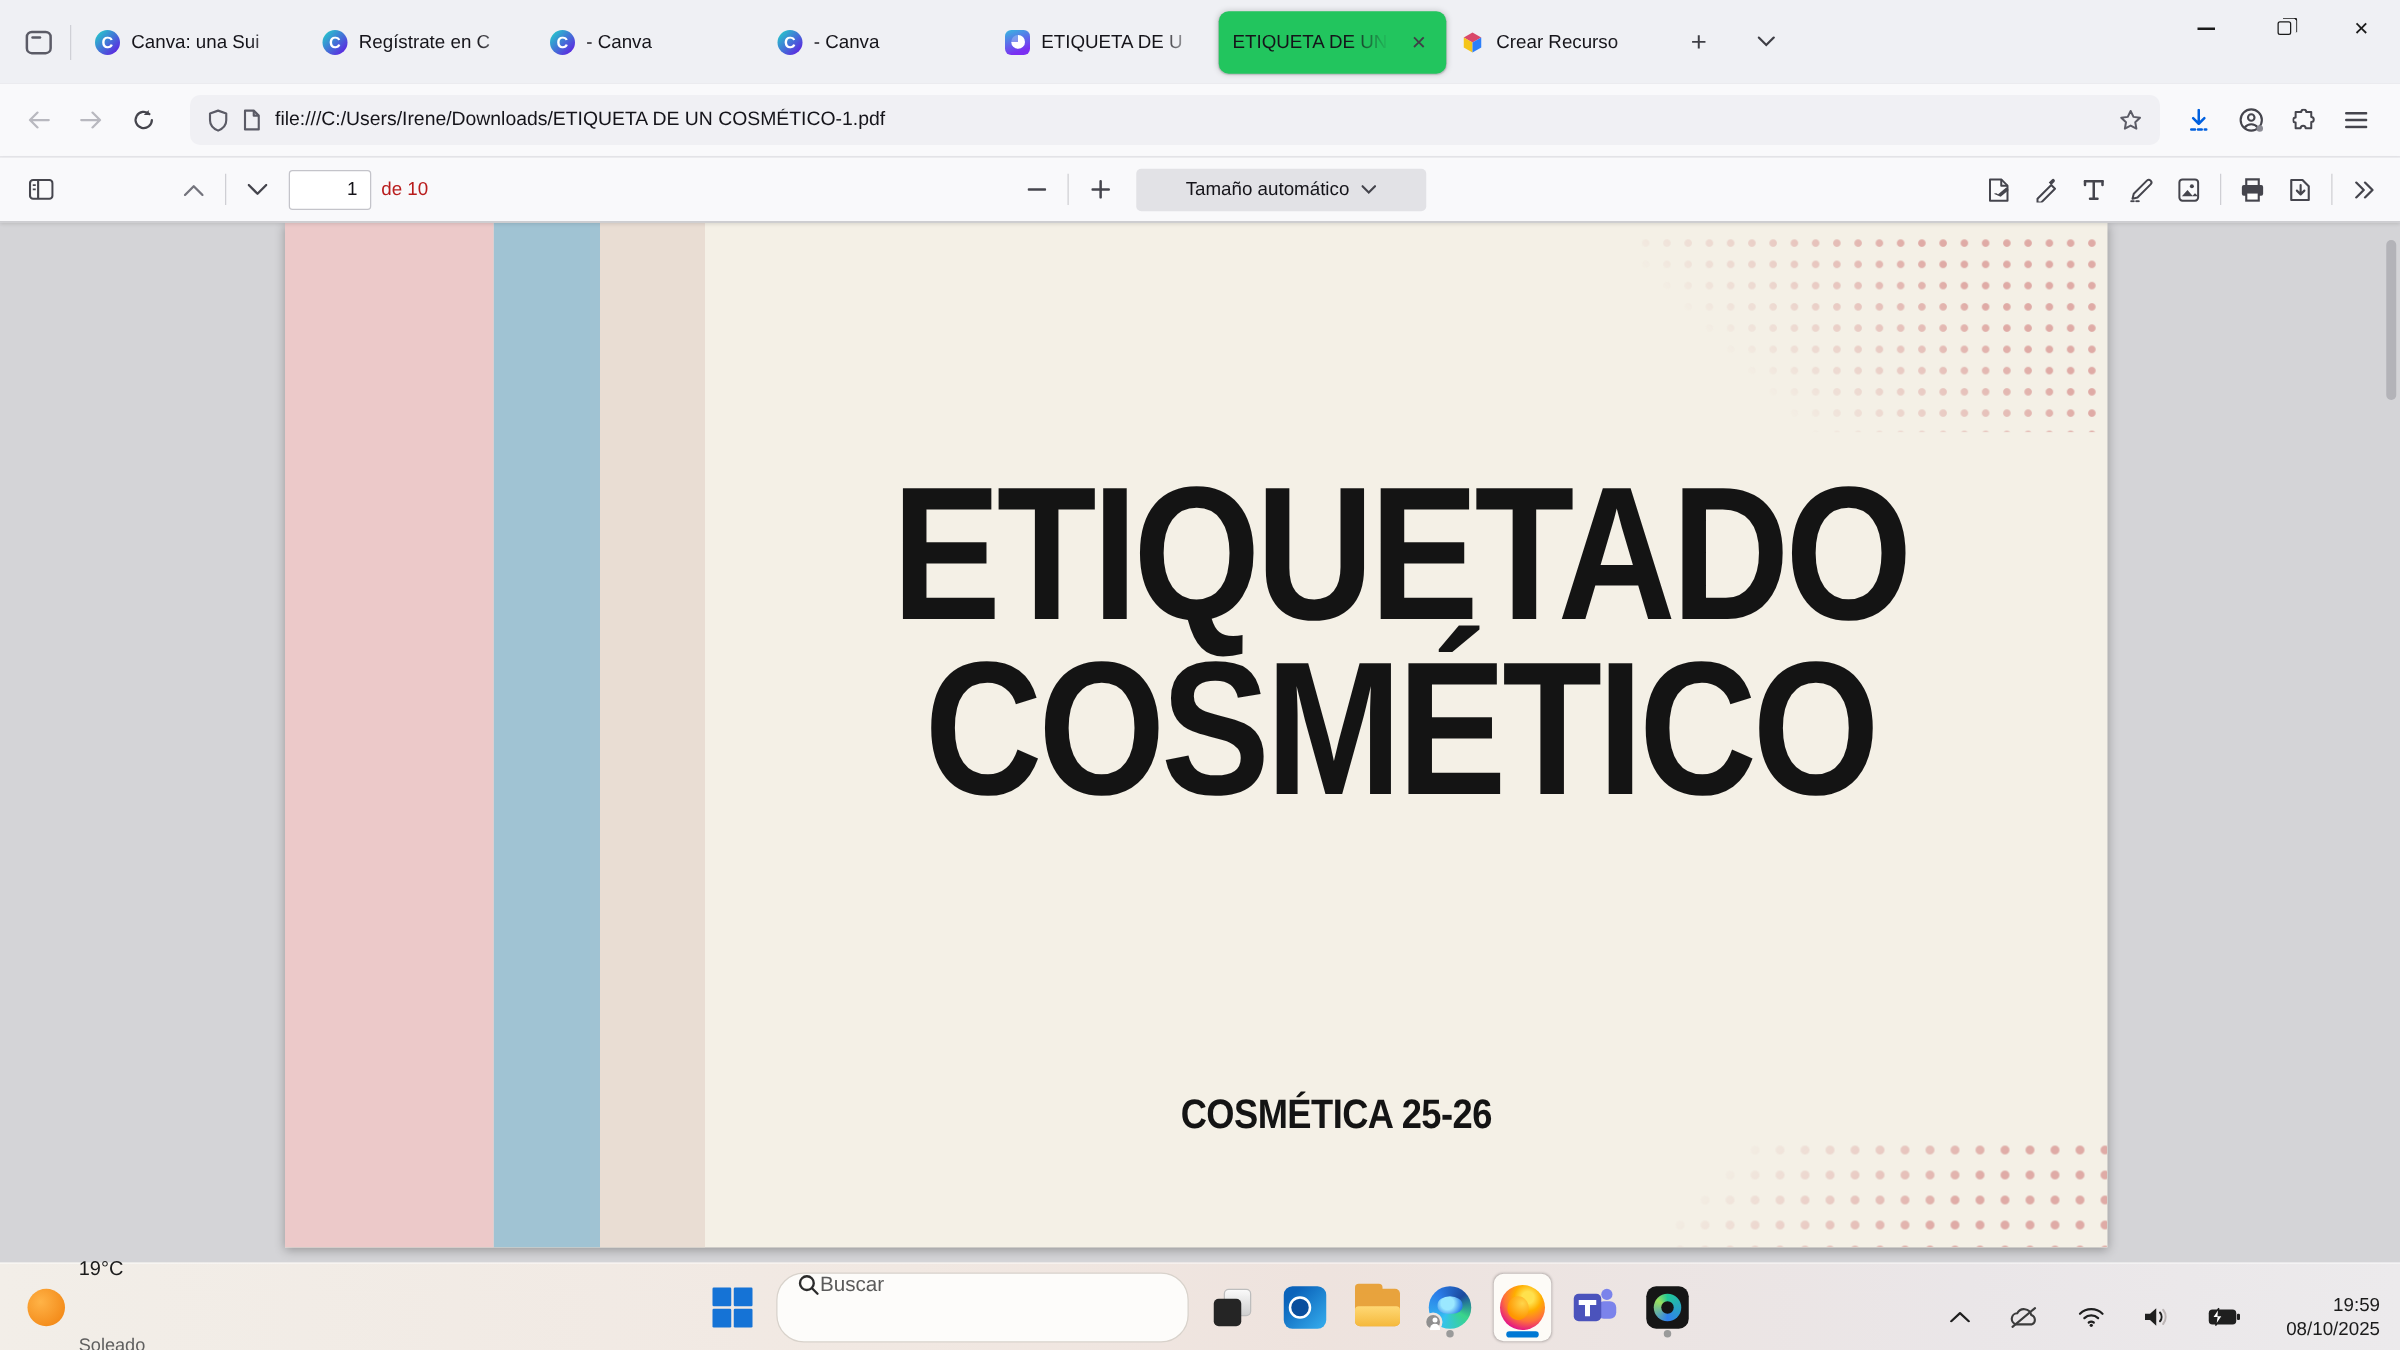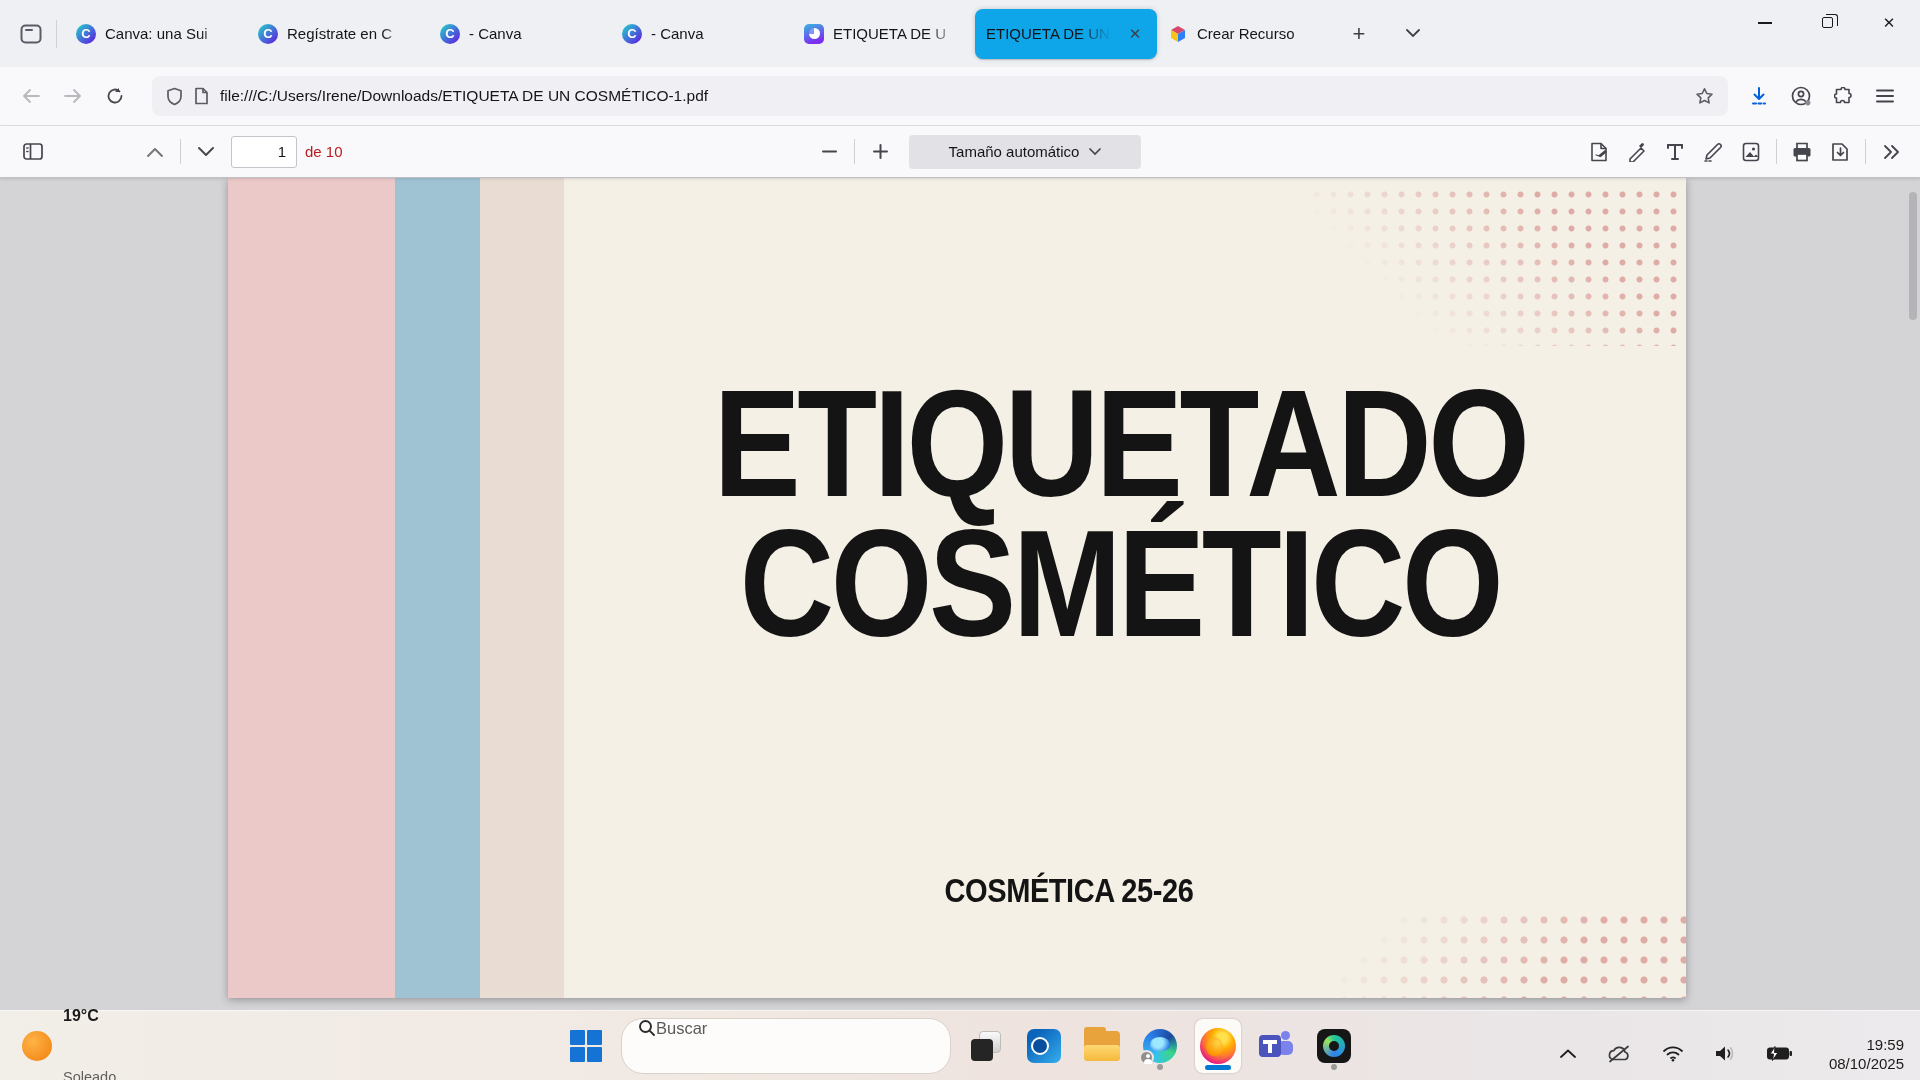--- a/index.html
+++ b/index.html
@@ -4,21 +4,21 @@
 <style>
   * { margin:0; padding:0; box-sizing:border-box; }
   html,body { width:1920px; height:1080px; overflow:hidden; }
   body { font-family:"Liberation Sans", sans-serif; background:#d4d4d7; color:#15141a; }
 
   
   .tabbar { height:67px; background:#eff0f4; display:flex; align-items:center; padding:0 10px; position:relative; }
   .fxview-btn { width:42px; height:40px; border-radius:6px; display:flex; align-items:center; justify-content:center; }
   .tabbar-sep { width:1px; height:28px; background:#cfd0d6; margin:0 8px 0 4px; }
   .tab { width:182px; height:50px; border-radius:8px; display:flex; align-items:center; gap:9px; padding:0 11px; font-size:15px; color:#15141a; position:relative; flex:0 0 auto; }
-  .tab.active { background:#0ea5e9; box-shadow:0 1px 1px rgba(0,0,0,.15), 0 0 5px rgba(0,0,0,.18); }
+  .tab.active { background:#22c55e; box-shadow:0 1px 1px rgba(0,0,0,.15), 0 0 5px rgba(0,0,0,.18); }
   .tab-label { flex:1; white-space:nowrap; overflow:hidden;
     -webkit-mask-image:linear-gradient(90deg,#000 72%,transparent 97%);
     mask-image:linear-gradient(90deg,#000 72%,transparent 97%); }
   .tab-close { font-size:15px; color:#3f3f46; width:22px; height:22px; border-radius:4px; display:flex; align-items:center; justify-content:center; }
   .favicon { width:20px; height:20px; flex:0 0 auto; display:flex; align-items:center; justify-content:center; }
   .canva-ic { width:20px; height:20px; border-radius:50%; background:linear-gradient(135deg,#27c4cc 10%,#5a2ee0 85%); color:#fff; font-weight:bold; font-size:13px; display:flex; align-items:center; justify-content:center; }
   .pres-ic { width:20px; height:20px; border-radius:5px; background:linear-gradient(160deg,#37b9e0 0%,#7b2ff2 80%); display:flex; align-items:center; justify-content:center; }
   .pres-pie { width:11px; height:11px; border-radius:50%; background:conic-gradient(#fff 0 270deg, rgba(255,255,255,.25) 270deg 360deg); }
   .newtab-btn,.listtabs-btn { width:40px; height:38px; border-radius:6px; display:flex; align-items:center; justify-content:center; color:#3f3f46; font-size:22px; }
   .listtabs-btn { margin-left:14px; }
@@ -62,21 +62,21 @@
     font-size:152px; line-height:0.92; letter-spacing:-4px; transform:scaleX(0.86); transform-origin:50% 0; }
   .slide-subtitle { position:absolute; left:336px; width:1010px; top:694px; text-align:center; font-weight:bold; color:#141414;
     font-size:33px; letter-spacing:-0.5px; transform:scaleX(0.88); }
   .scroll-thumb { position:absolute; right:3px; top:14px; width:8px; height:128px; border-radius:4px; background:#b3b3b8; }
 
   
   .taskbar { height:70px; position:relative; border-top:1px solid rgba(255,255,255,.6);
     background:linear-gradient(90deg,#f2eee8 0%,#f1e8e2 38%,#eee3de 55%,#eae6e8 82%,#eceaec 100%); }
   .weather { position:absolute; left:22px; top:0; height:70px; display:flex; align-items:center; gap:11px; }
   .sun-ic { width:30px; height:30px; border-radius:50%; background:radial-gradient(circle at 35% 35%,#ffb347,#f07f0c); }
-  .weather-temp { font-size:16px; color:#1b1b1b; line-height:20px;font-weight:bold; }
+  .weather-temp { font-size:16px; color:#1b1b1b; line-height:20px; }
   .weather-cond { font-size:14.5px; color:#5f5f5f; line-height:18px;margin-top:42px; }
   .tb-center { position:absolute; left:50%; top:0; transform:translateX(-50%); height:70px; display:flex; align-items:center; gap:12px; }
   .tb-tile { width:46px; height:54px; border-radius:8px; display:flex; align-items:center; justify-content:center; position:relative; flex:0 0 auto; }
   .tb-tile.active-app { background:#fdfbf7; box-shadow:0 0 2px rgba(0,0,0,.25); }
   .run-dot { position:absolute; bottom:3px; left:50%; transform:translateX(-50%); width:6px; height:6px; border-radius:3px; background:#9a9a9a; }
   .run-pill { position:absolute; bottom:3px; left:50%; transform:translateX(-50%); width:26px; height:5px; border-radius:3px; background:#0078d4; }
   .search-pill { width:330px; height:56px; border-radius:22px; background:#fdfcfa; border:1px solid #d8d2cb; display:flex; align-items:flex-start; padding:0 16px; gap:0; }
   .search-pill input { border:none; outline:none; background:transparent; font-size:16.5px; color:#444; width:220px; font-family:"Liberation Sans",sans-serif; }
   .search-pill input::placeholder { color:#5a5a5a; opacity:1; }
   .winlogo { width:32px; height:32px; display:grid; grid-template-columns:15px 15px; grid-template-rows:15px 15px; gap:2px; }

